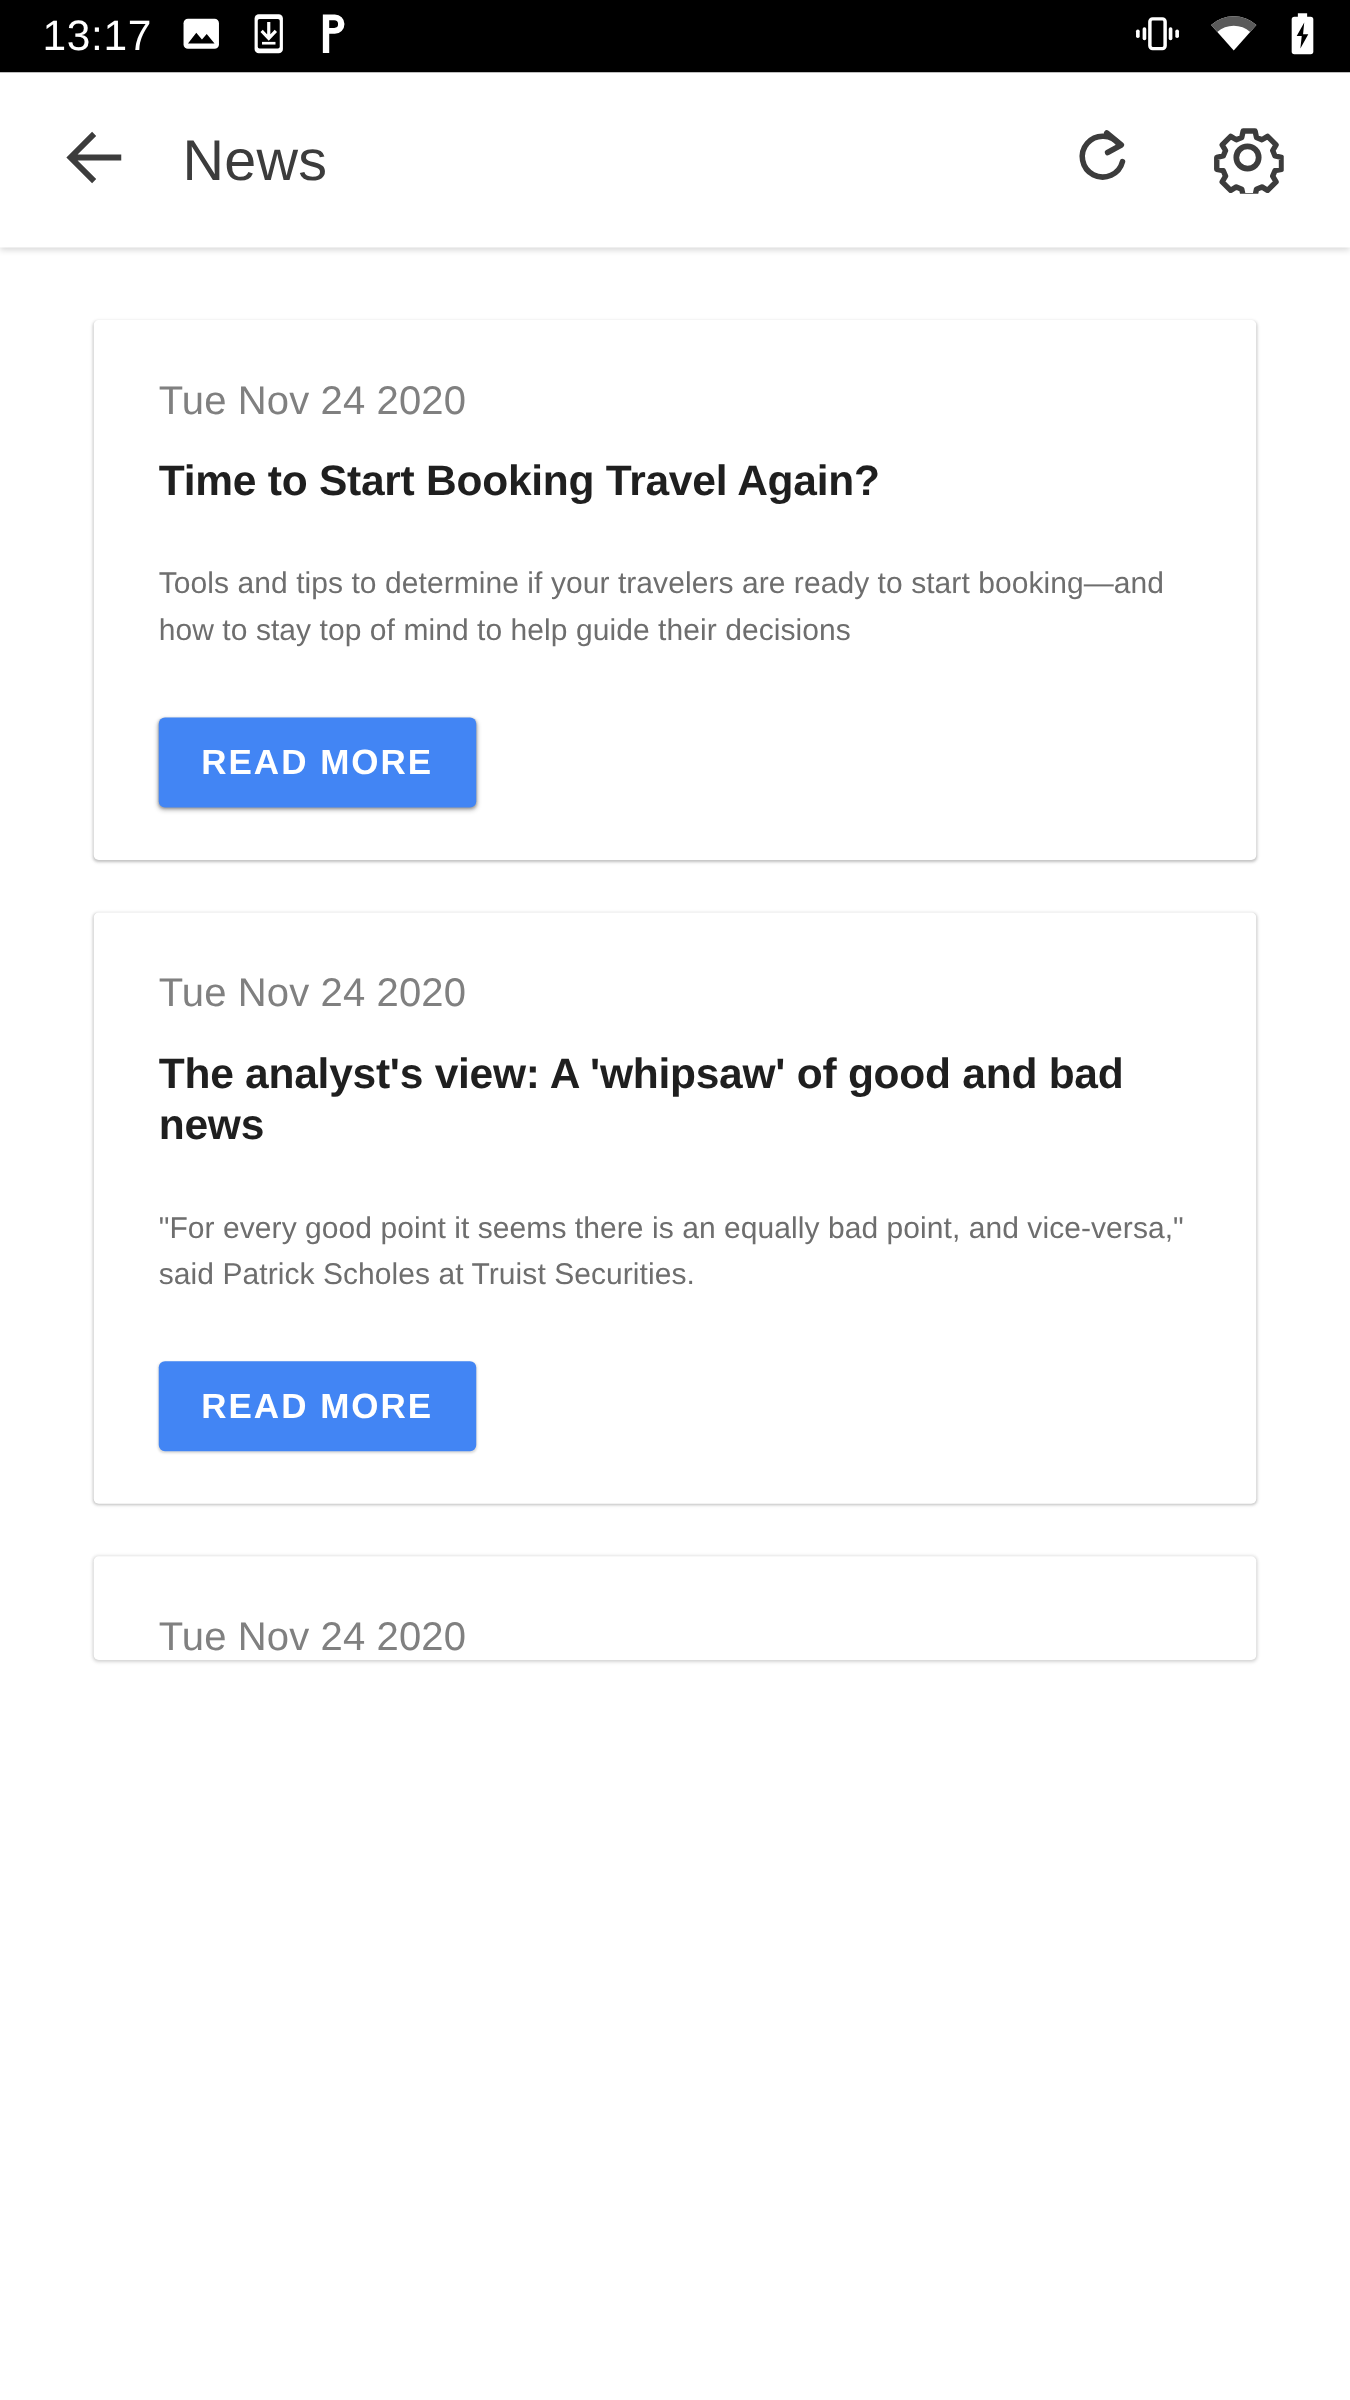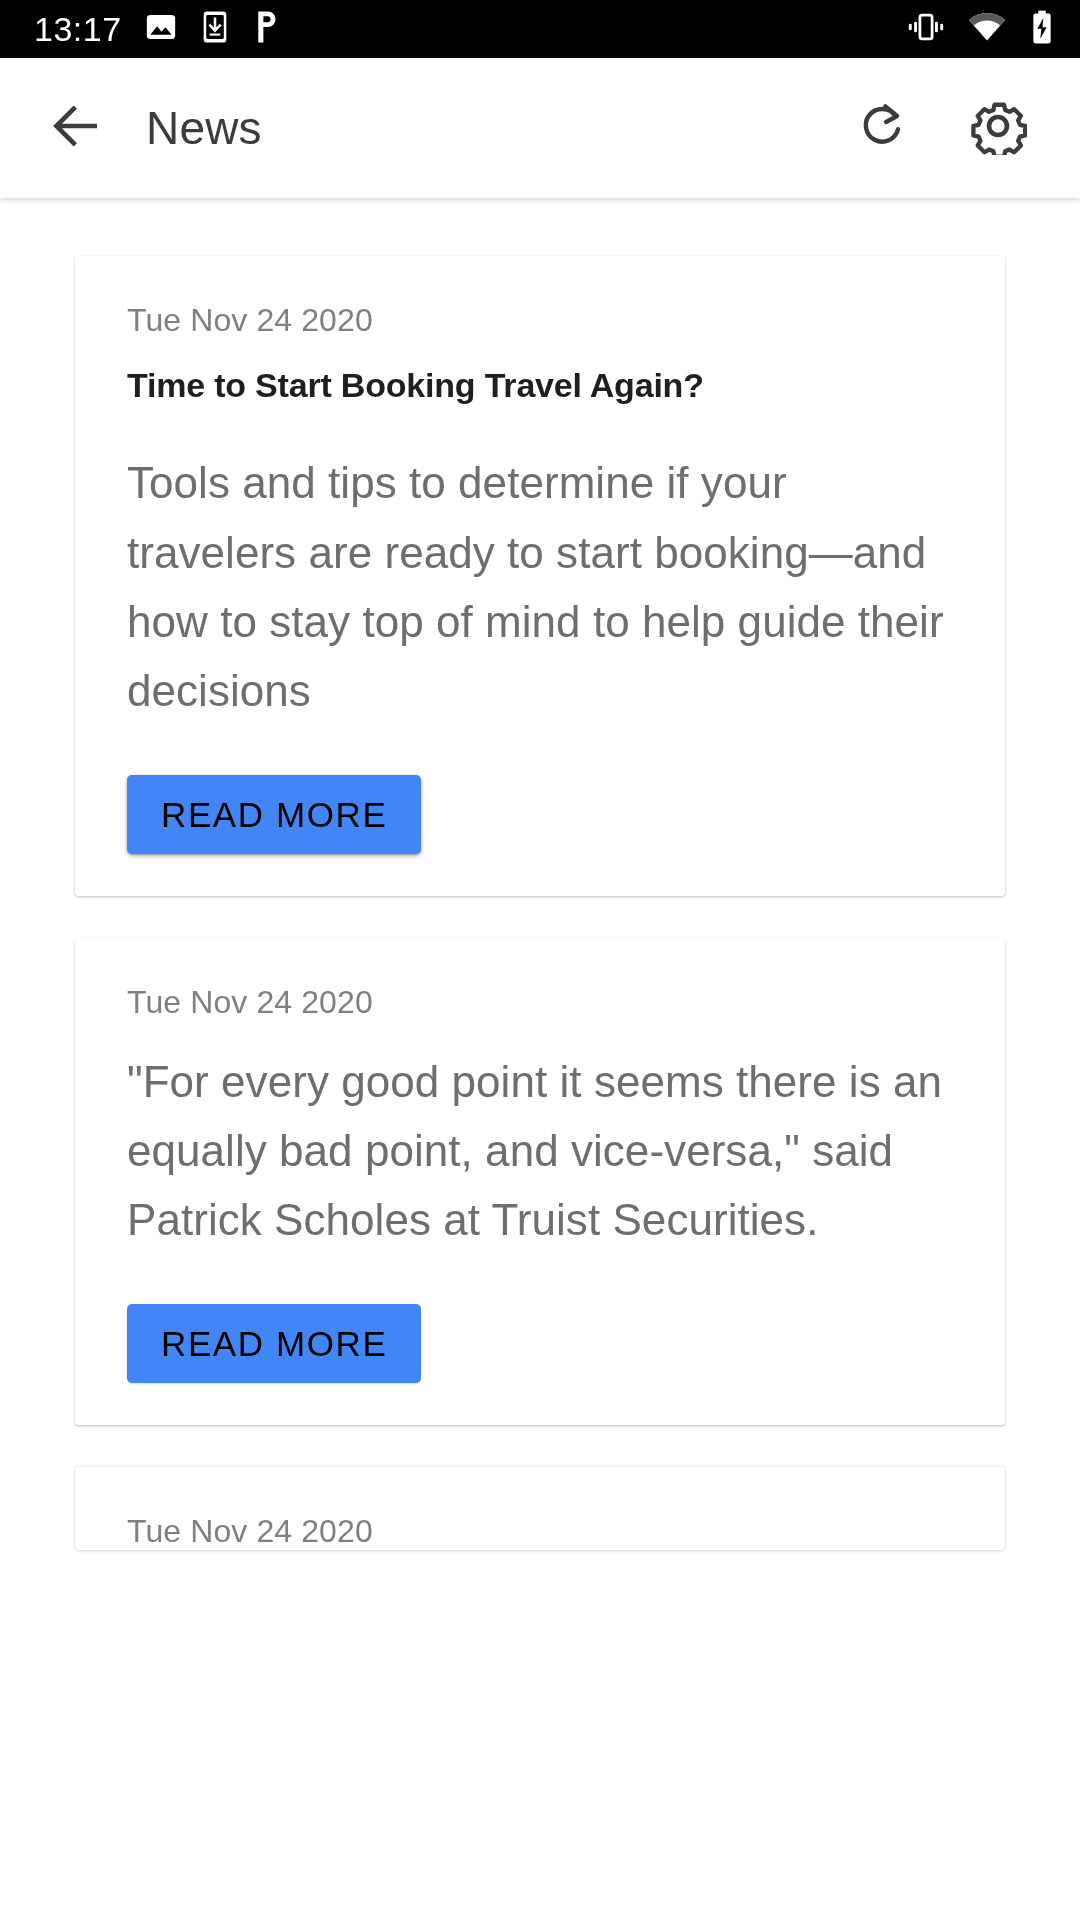--- a/index.html
+++ b/index.html
@@ -68,29 +68,29 @@
   .card-date{
     font-size:32px; color:#808080; font-weight:400;
     letter-spacing:0.1px; margin-bottom:26px;
   }
   .card-title{
     font-size:34px; font-weight:700; color:#1f1f1f;
     line-height:1.22; letter-spacing:-0.2px;
     margin-bottom:42px;
   }
   .card-desc{
-    font-size:44px; color:#6e6e6e; font-weight:400;
+    font-size:24px; color:#6e6e6e; font-weight:400;
     line-height:1.57; letter-spacing:0.05px;
     margin-bottom:50px;
   }
   .read-more{
     display:inline-block;
     background:#4285f4;
-    color:#000000;
-    font-size:35px; font-weight:400;
+    color:#ffffff;
+    font-size:28px; font-weight:700;
     letter-spacing:1.6px;
     padding:22px 34px 22px 34px;
     border:none; border-radius:5px;
     box-shadow:0 2px 4px rgba(0,0,0,0.28), 0 1px 2px rgba(0,0,0,0.20);
     cursor:pointer;
     font-family:"Liberation Sans", sans-serif;
     line-height:1;
   }
   .read-more.flat{
     box-shadow:0 1px 2px rgba(0,0,0,0.16);
@@ -185,20 +185,21 @@
 
   <div class="card">
     <div class="card-date">Tue Nov 24 2020</div>
     <div class="card-title">Time to Start Booking Travel Again?</div>
     <div class="card-desc">Tools and tips to determine if your travelers are ready to start booking—and how to stay top of mind to help guide their decisions</div>
     <button class="read-more">READ MORE</button>
   </div>
 
   <div class="card">
     <div class="card-date">Tue Nov 24 2020</div>
+    <div class="card-title">The analyst's view: A 'whipsaw' of good and bad news</div>
     <div class="card-desc">"For every good point it seems there is an equally bad point, and vice-versa," said Patrick Scholes at Truist Securities.</div>
     <button class="read-more flat">READ MORE</button>
   </div>
 
   <div class="card partial">
     <div class="card-date">Tue Nov 24 2020</div>
   </div>
 
 </div>
 

